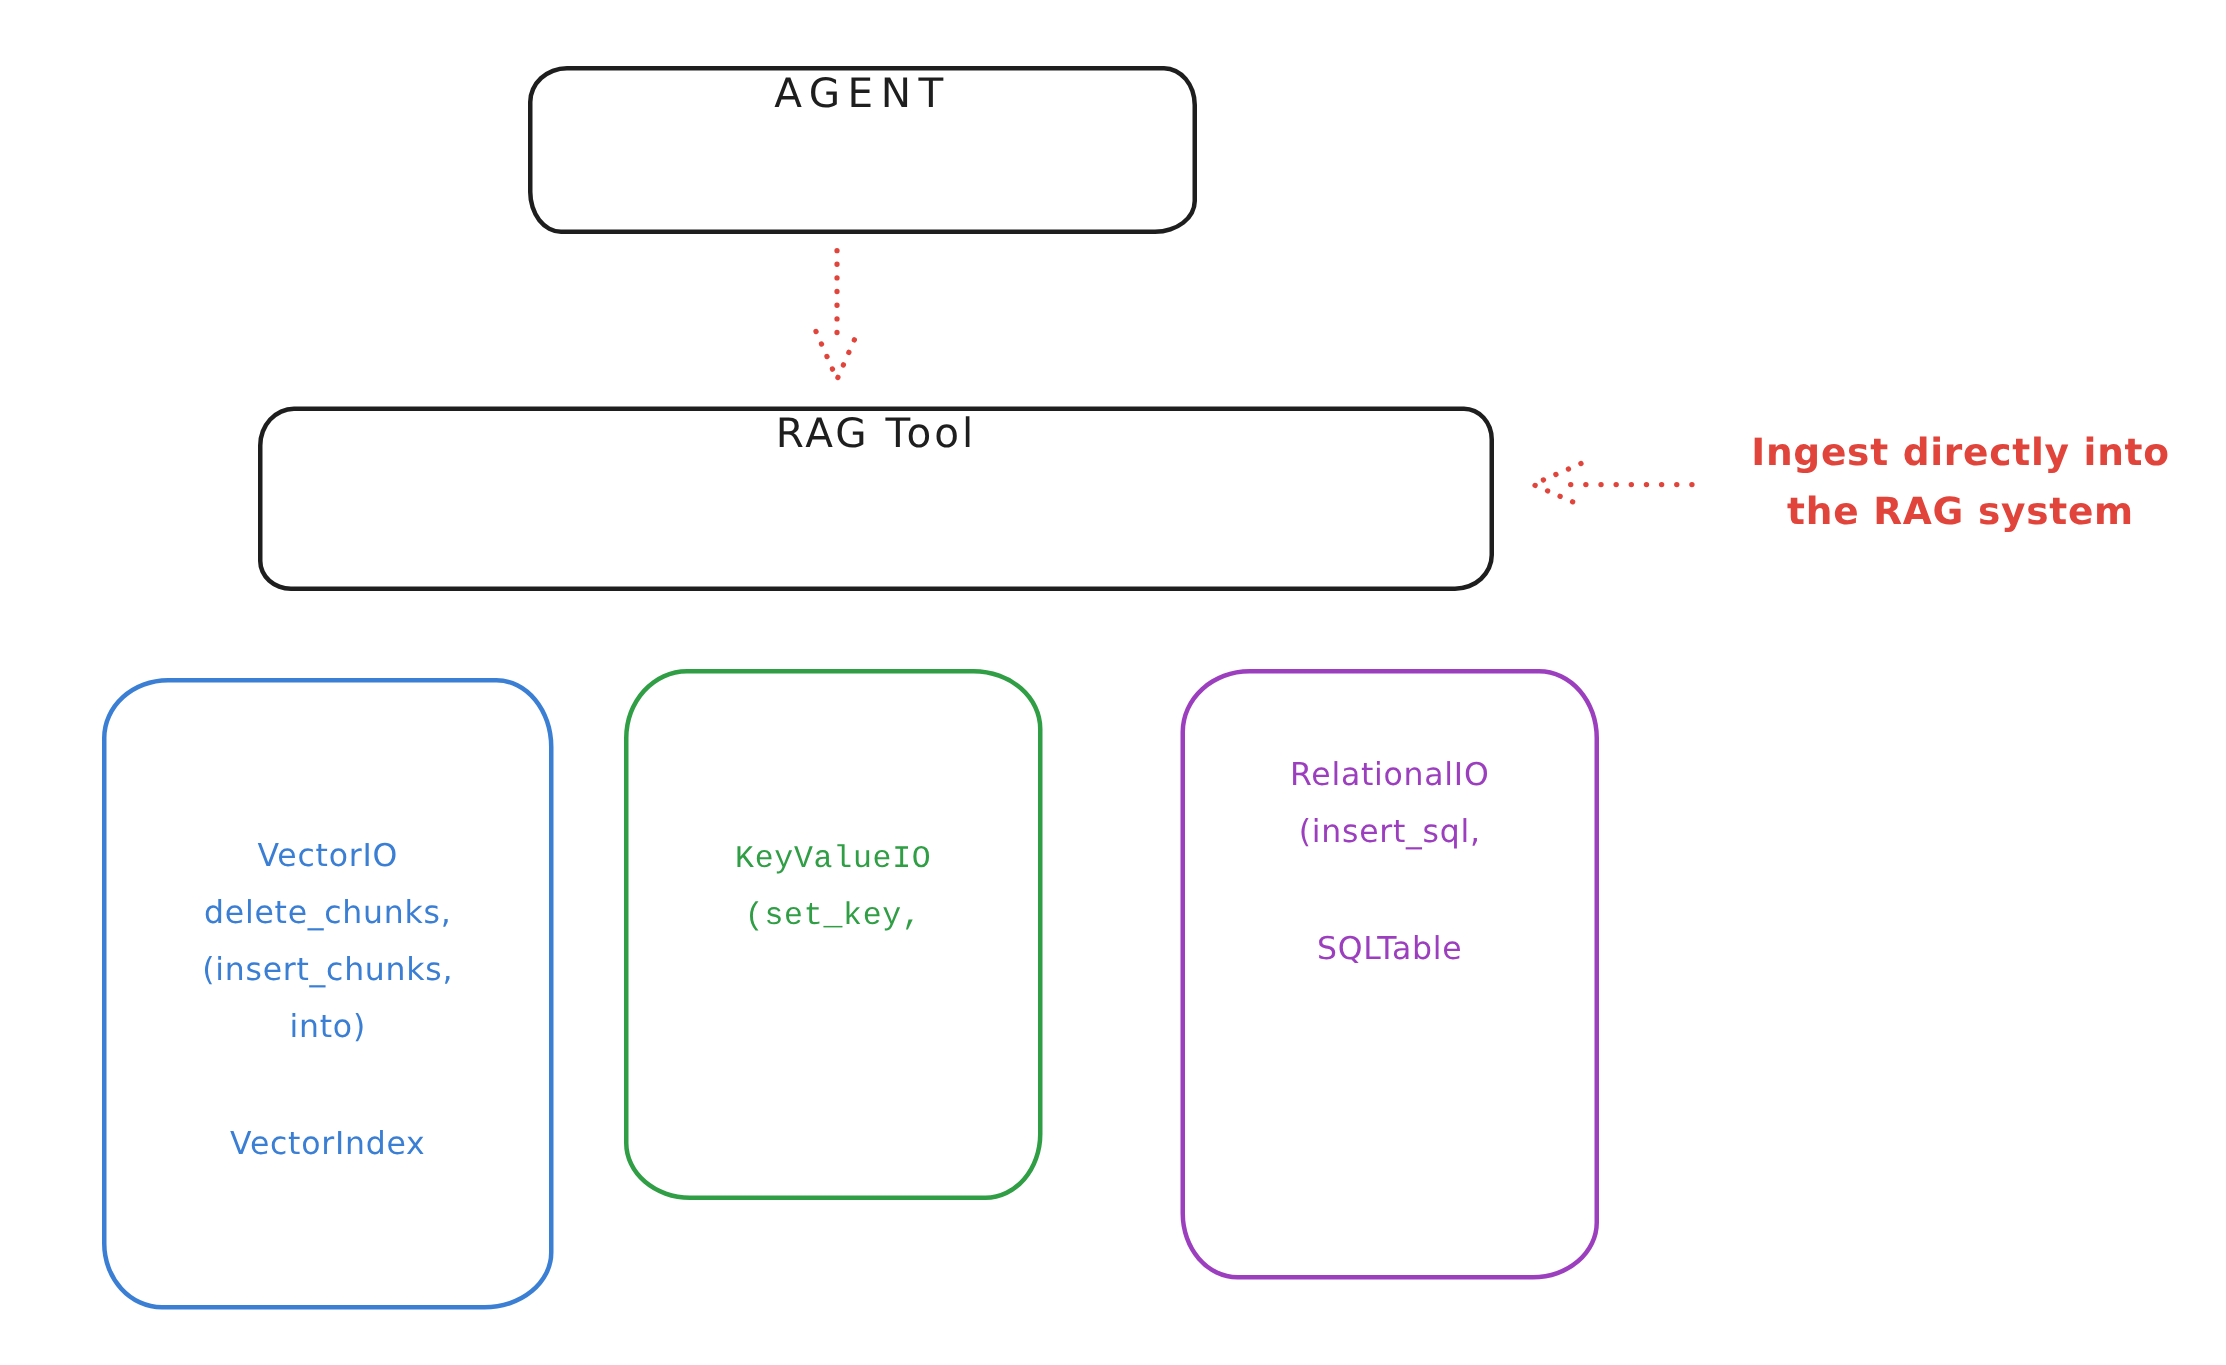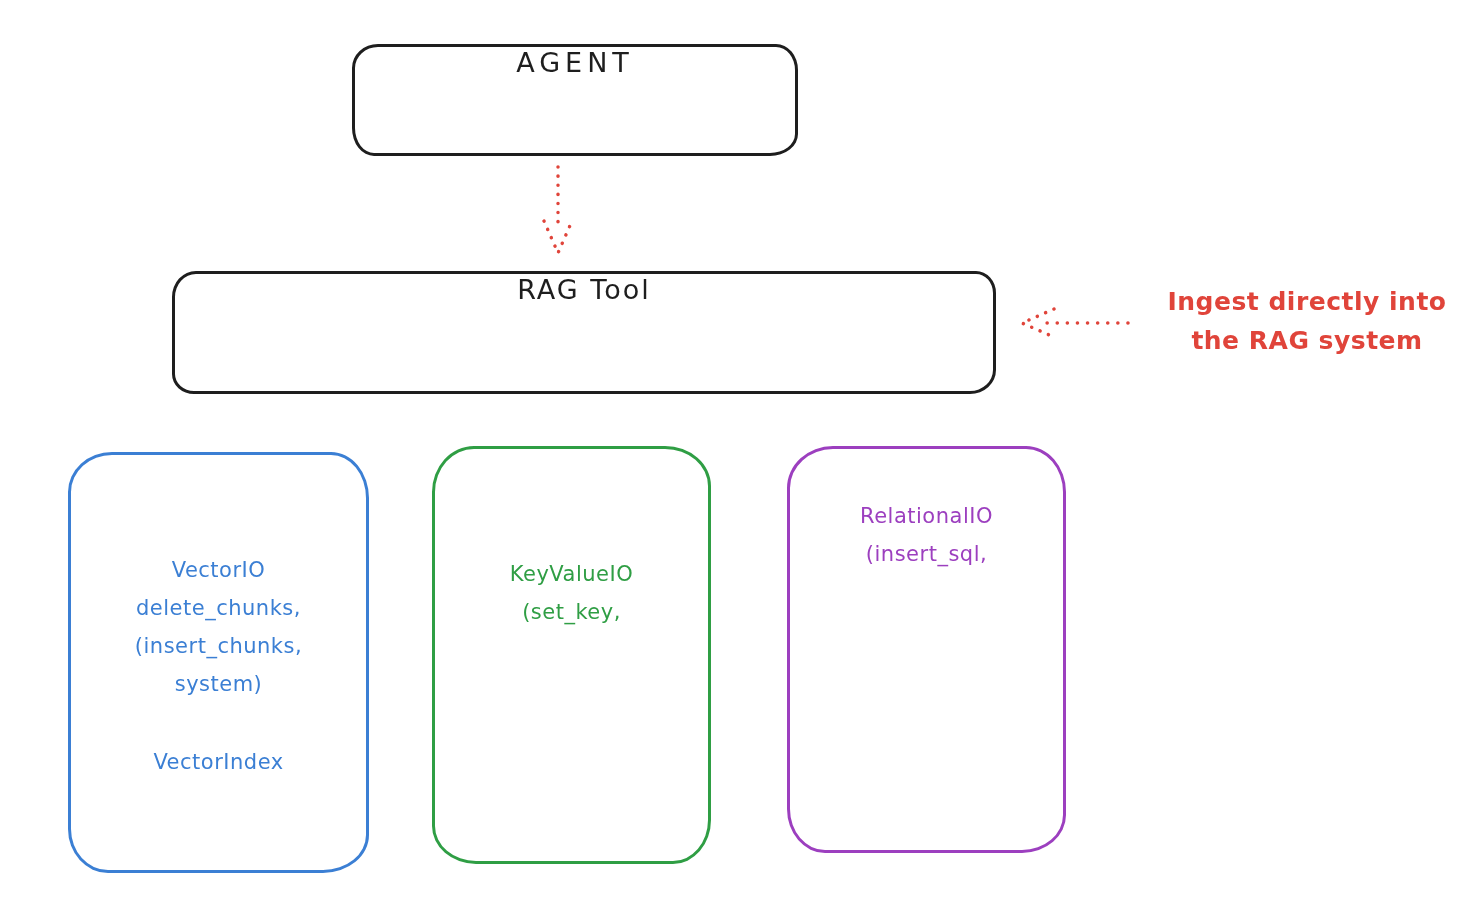--- a/index.html
+++ b/index.html
@@ -56,24 +56,25 @@
     letter-spacing: 0.5px;
   }
   .vector {
     left: 68px; top: 452px;
     width: 301px; height: 421px;
     border: 3.5px solid #3b7fd4;
     border-radius: 44px 38px 46px 40px / 40px 46px 38px 44px;
   }
   .vector .backend-text { color: #3b7fd4; padding-top: 96px; }
   .kv {
-    left: 432px; top: 446px;
-    width: 279px; height: 418px;
+    left: 416px; top: 446px;
+    width: 279px; height: 354px;
     border: 3.5px solid #2f9e44;
     border-radius: 42px 46px 38px 44px / 46px 40px 44px 38px;
+    font-family: Liberation Mono, monospace;
   }
   .kv .backend-text { color: #2f9e44; padding-top: 106px; }
   .rel {
     left: 787px; top: 446px;
     width: 279px; height: 407px;
     border: 3.5px solid #9c3fbf;
     border-radius: 46px 40px 44px 38px / 42px 46px 38px 44px;
   }
   .rel .backend-text { color: #9c3fbf; padding-top: 48px; }
   .index-label {
@@ -120,32 +121,33 @@
   <div class="annotation">
     <div>Ingest directly into</div>
     <div>the RAG system</div>
   </div>
 
   <div class="box backend vector">
     <div class="backend-text">
       <div>VectorIO</div>
       <div>delete_chunks,</div>
       <div>(insert_chunks,</div>
-      <div>system)</div>
+      <div>into)</div>
       <div class="index-label">VectorIndex</div>
     </div>
   </div>
 
   <div class="box backend kv">
     <div class="backend-text">
       <div>KeyValueIO</div>
       <div>(set_key,</div>
     </div>
   </div>
 
   <div class="box backend rel">
     <div class="backend-text">
       <div>RelationalIO</div>
       <div>(insert_sql,</div>
+      <div class="index-label">SQLTable</div>
     </div>
   </div>
 
 </div>
 
 </body></html>

